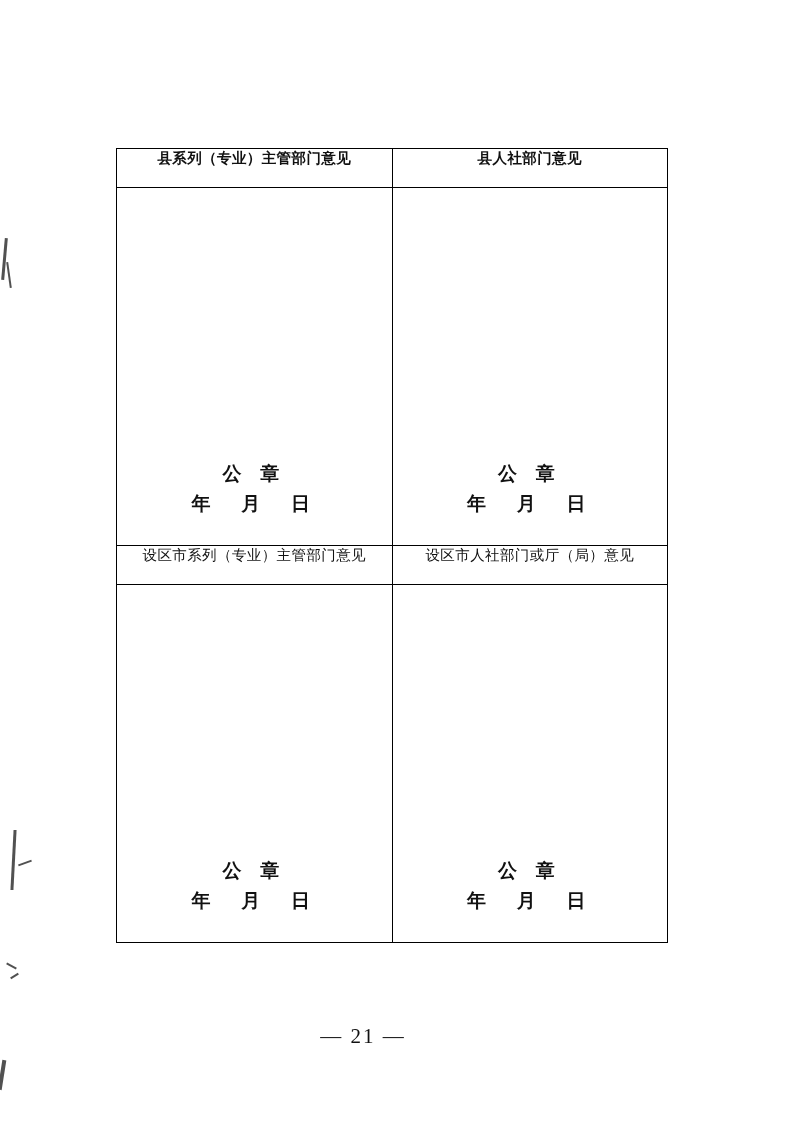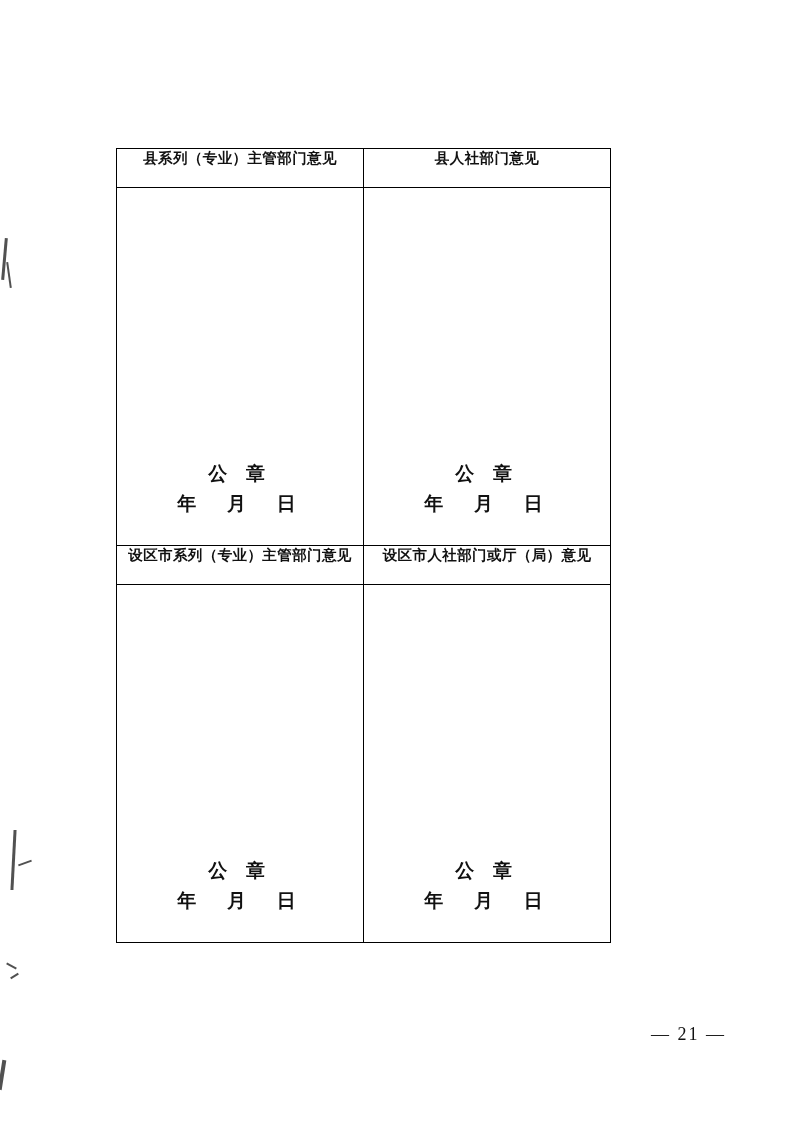--- a/index.html
+++ b/index.html
@@ -36,39 +36,39 @@
   .s4 { left: 18px; top: 862px; width: 14px; height: 2px;  transform: rotate(-20deg); }
   .s5 { left: 6px;  top: 965px; width: 11px; height: 2px;  transform: rotate(28deg); }
   .s6 { left: 10px; top: 975px; width: 9px;  height: 2px;  transform: rotate(-32deg); }
   .s7 { left: 0px;  top: 1060px; width: 4px; height: 30px; transform: rotate(9deg); }
 
   
   .form-table {
     position: absolute;
     left: 116px;
     top: 148px;
-    width: 495px;
+    width: 552px;
     border-collapse: collapse;
     table-layout: fixed;
   }
   .form-table td {
     border: 1px solid #000;
     vertical-align: top;
     padding: 0;
   }
   .hdr-cell {
     height: 38px;
     text-align: center;
     vertical-align: middle;
     font-weight: bold;
     font-size: 14.5px;
     letter-spacing: 0.4px;
   }
   .hdr-cell.regular {
-    font-weight: bold;
+    font-weight: normal;
   }
   .body-cell {
     height: 357px;
     position: relative;
   }
   .sign-block {
     position: absolute;
     left: 0;
     right: 0;
     bottom: 26px;
@@ -87,22 +87,22 @@
     display: inline-block;
     margin: 0 6px;
   }
 
   
   .page-number {
     position: absolute;
     left: 0;
     right: 72px;
     top: 1024px;
-    text-align: right;
-    font-size: 18px;
+    text-align: center;
+    font-size: 21px;
     letter-spacing: 2px;
     color: #111;
   }
 </style>
 </head>
 <body>
 
 <div class="scan-edge">
   <div class="smudge s1"></div>
   <div class="smudge s2"></div>

